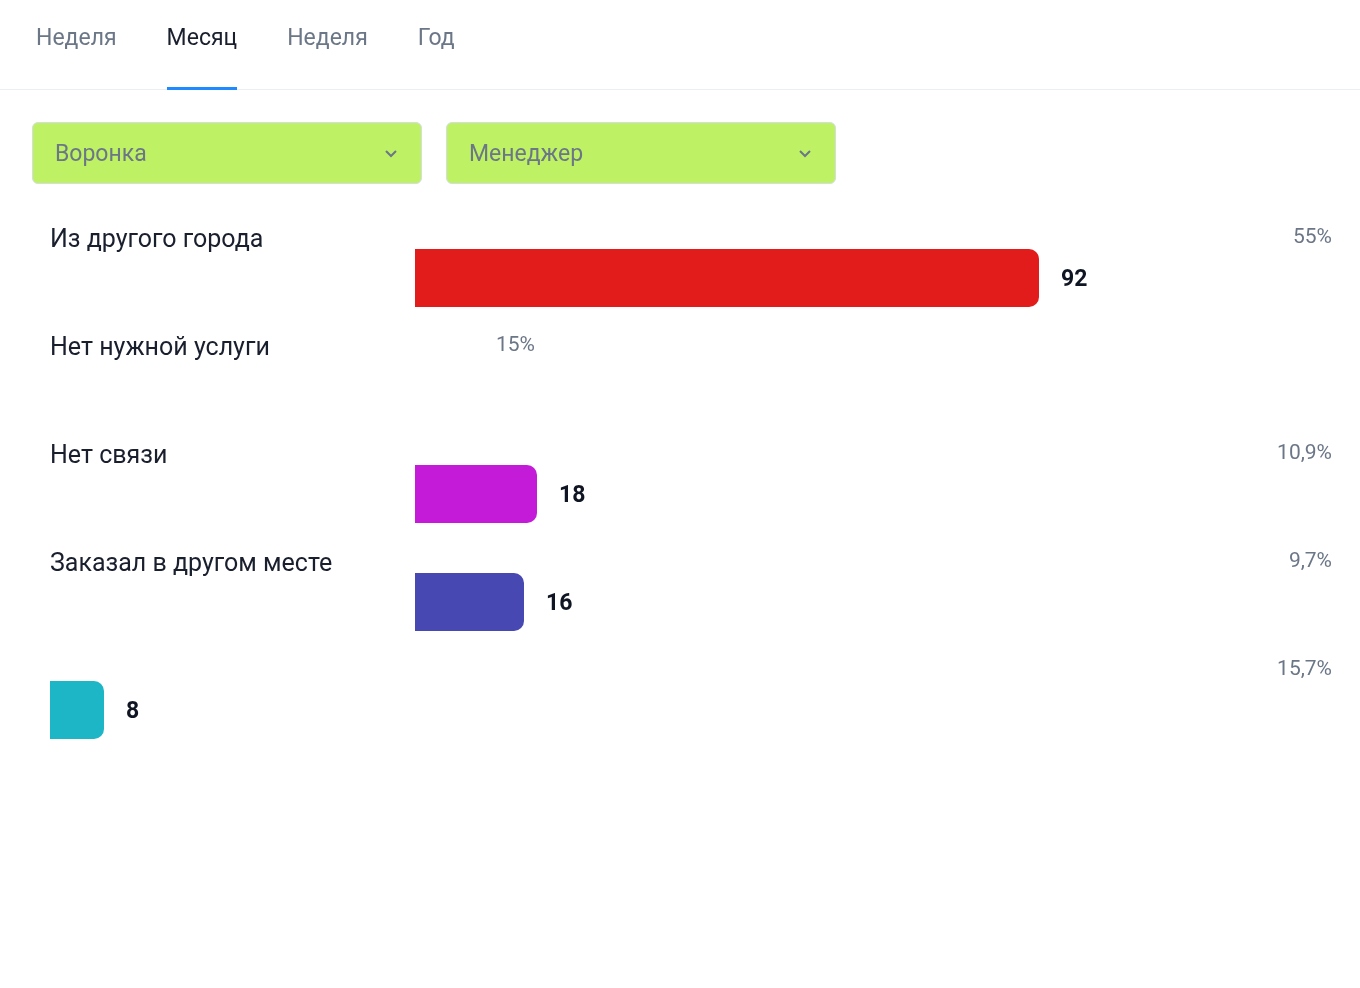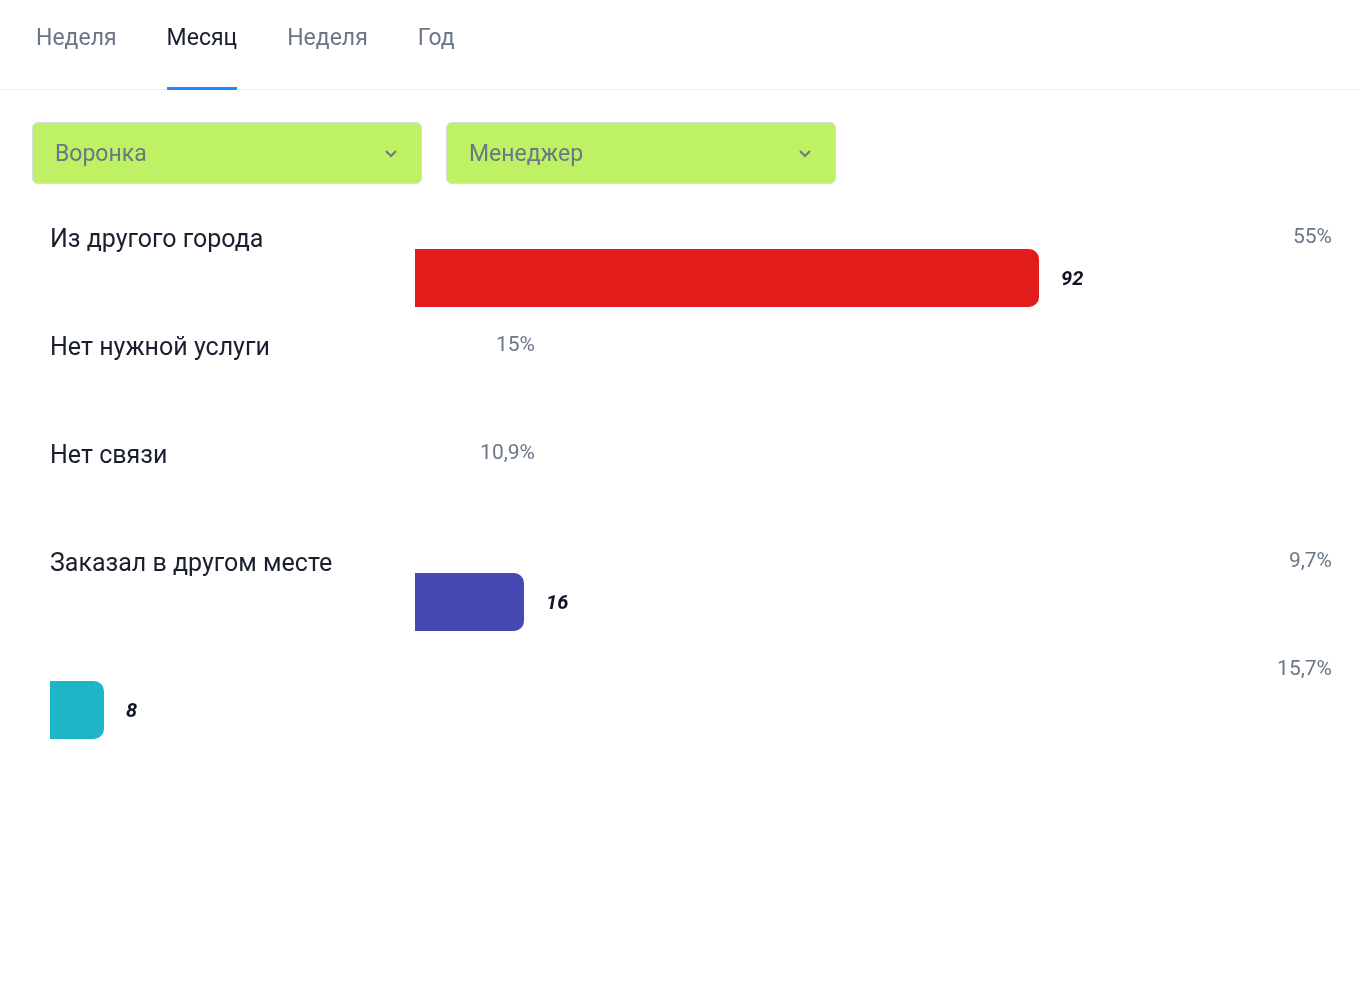--- a/index.html
+++ b/index.html
@@ -78,25 +78,24 @@
       flex: 1;
       display: flex;
       align-items: center;
       position: relative;
     }
     .bar {
       height: 58px;
       border-radius: 0 10px 10px 0;
     }
     .value {
-      font-size: 20px;
+      font-size: 23px;
       font-weight: 700;
       color: #0f1522;
       margin-left: 22px;
-      font-style: italic;
     }
     .percent {
       width: 120px;
       text-align: right;
       font-size: 21px;
       color: #6b7687;
       flex-shrink: 0;
     }
   </style>
 </head>
@@ -132,20 +131,24 @@
         <div class="value">92</div>
       </div>
       <div class="percent">55%</div>
     </div>
     <div class="row">
       <div class="label">Нет нужной услуги</div>
       <div class="percent">15%</div>
     </div>
     <div class="row">
       <div class="label">Нет связи</div>
+      <div class="bar-area">
+        <div class="bar" style="width:122px;background:#c31bd7"></div>
+        <div class="value">18</div>
+      </div>
       <div class="percent">10,9%</div>
     </div>
     <div class="row">
       <div class="label">Заказал в другом месте</div>
       <div class="bar-area">
         <div class="bar" style="width:109px;background:#4748b1"></div>
         <div class="value">16</div>
       </div>
       <div class="percent">9,7%</div>
     </div>

